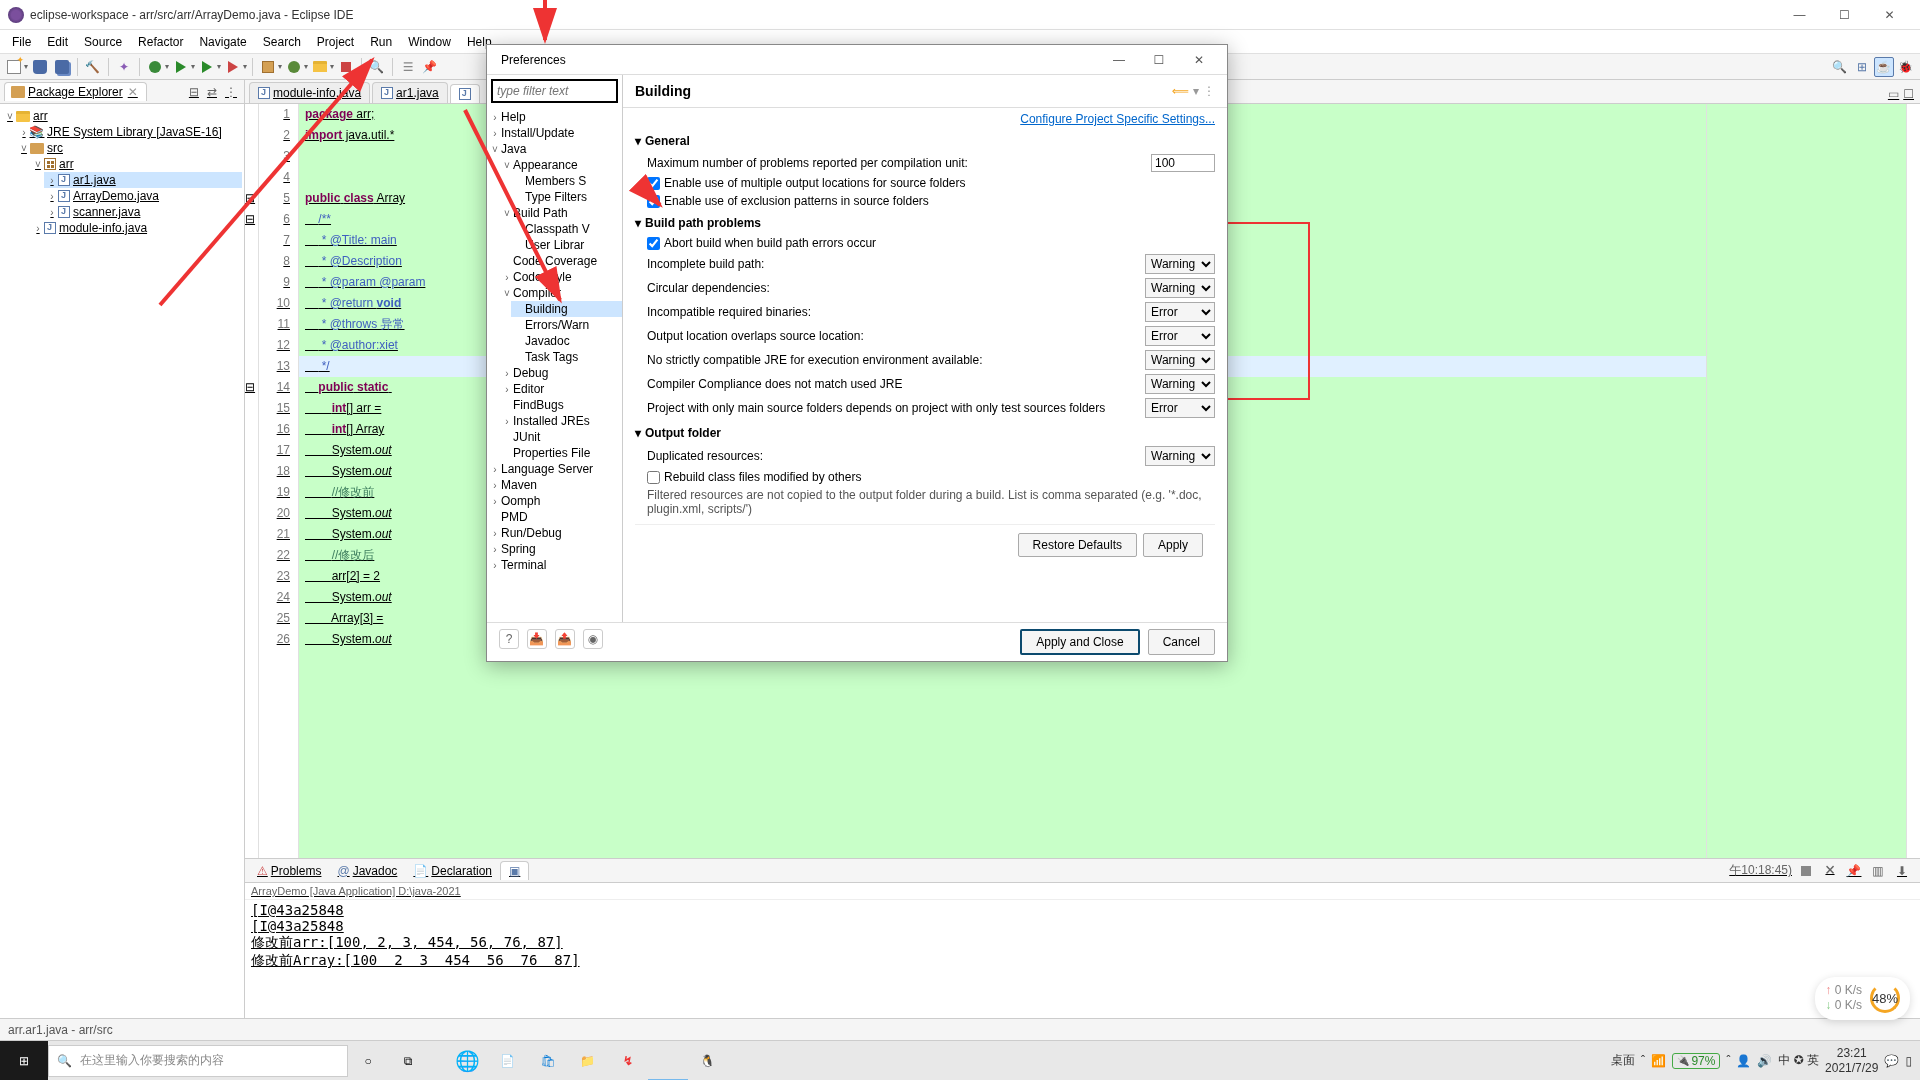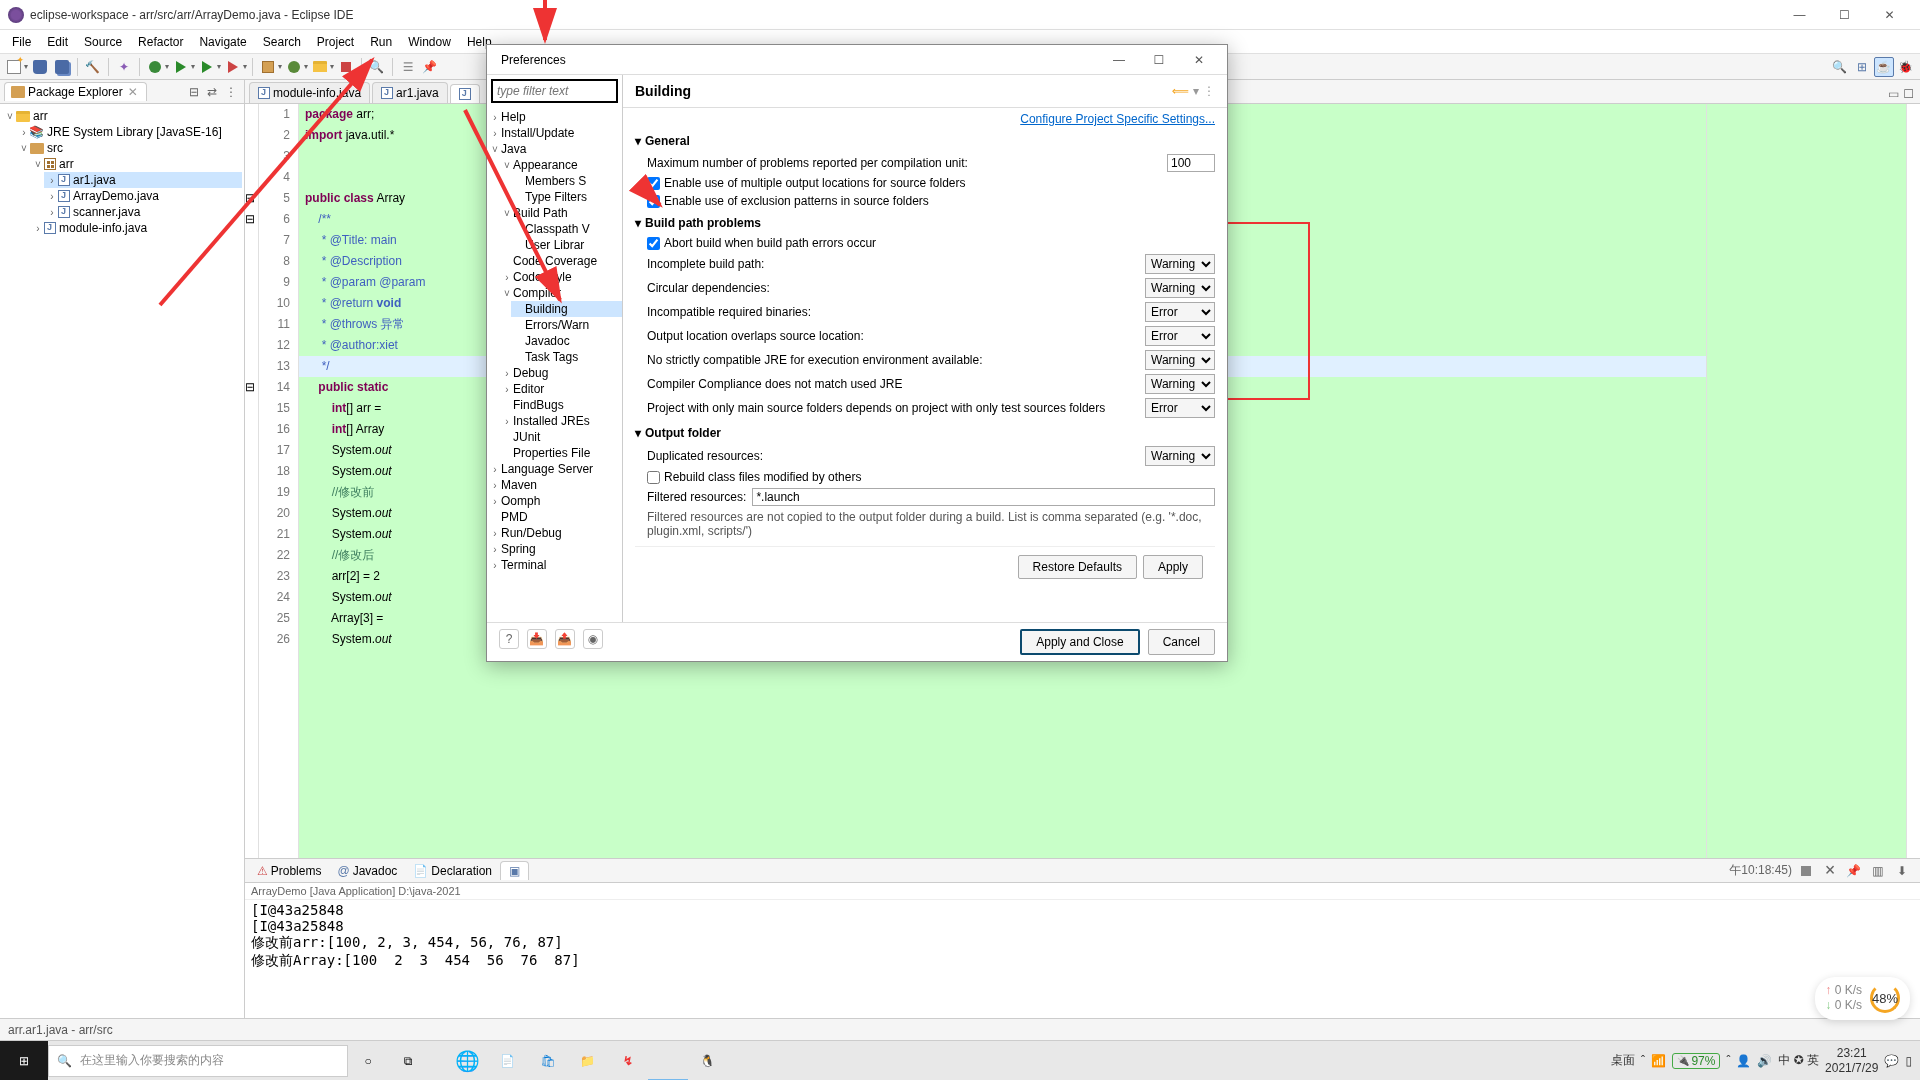--- a/index.html
+++ b/index.html
@@ -28,21 +28,21 @@
 .i-wand { color:#8a5cb5; }
 .i-run { width:0;height:0;border-left:10px solid #2a8a2a;border-top:6px solid transparent;border-bottom:6px solid transparent; }
 .i-debug { width:12px;height:12px;background:#3a8a3a;border-radius:50%;position:relative; }
 .i-ext { width:0;height:0;border-left:10px solid #c44;border-top:6px solid transparent;border-bottom:6px solid transparent; }
 .i-stop { width:10px;height:10px;background:#c44; }
 .i-pkg { width:12px;height:12px;background:#d4a054;border:1px solid #a07030; }
 .i-class { width:12px;height:12px;background:#5a8a3a;border-radius:50%; }
 .i-folder { width:14px;height:11px;background:#f5c344;border-radius:1px 1px 0 0;border-top:3px solid #e5b334; }
 
 
-.main { display: flex; height: calc(100% - 30px - 24px - 26px - 22px - 40px); background: #fff; }
+.main { display: flex; height: calc(100% - 30px - 24px - 26px - 22px - 40px); background: #fff; text-decoration: underline; }
 
 
 .pkg-explorer { width: 245px; border-right: 1px solid #ccc; background: #fff; display: flex; flex-direction: column; }
 .view-tabs { height: 24px; border-bottom: 1px solid #ccc; display: flex; align-items: center; padding: 0 4px; background: #f5f5f5; }
 .view-tab { padding: 2px 6px; background: #fff; border: 1px solid #ccc; border-bottom: none; border-radius: 4px 4px 0 0; display: flex; align-items: center; gap: 3px; }
 .view-tab-icon { width:14px;height:12px;background:#d4a054;border-radius:1px; }
 .view-tab-close { color:#999; cursor:pointer; padding:0 2px; }
 .view-tb { margin-left: auto; display: flex; gap: 2px; }
 .view-tb span { cursor:pointer; color:#666; padding:0 3px; }
 .tree { padding: 4px 2px; overflow: auto; flex: 1; }
@@ -118,21 +118,21 @@
 .dlg-head { padding: 8px 12px; border-bottom: 1px solid #ddd; display: flex; align-items: center; }
 .dlg-head h2 { font-size: 14px; font-weight: bold; flex: 1; }
 .dlg-head-icons { display: flex; gap: 4px; color: #999; }
 .dlg-link { text-align: right; padding: 4px 12px 0; }
 .dlg-link a { color: #0066cc; text-decoration: underline; cursor: pointer; }
 .dlg-scroll { flex: 1; padding: 4px 12px 8px; overflow: auto; }
 .sect { margin-bottom: 6px; }
 .sect-h { font-weight: bold; display: flex; align-items: center; gap: 4px; margin: 4px 0; cursor: pointer; }
 .sect-row { display: flex; align-items: center; padding: 2px 0 2px 12px; gap: 6px; }
 .sect-row label { flex: 1; }
-.sect-row input[type=text] { width: 48px; border: 1px solid #aaa; padding: 1px 3px; }
+.sect-row input[type=text] { width: 64px; border: 1px solid #aaa; padding: 1px 3px; }
 .sect-row select { width: 70px; border: 1px solid #aaa; padding: 1px; background: #f5f5f5; }
 .chk { display: flex; align-items: center; gap: 4px; padding: 2px 0 2px 12px; }
 .red-box { position: absolute; border: 2px solid #e33; pointer-events: none; }
 .dlg-btns { padding: 8px 12px; display: flex; justify-content: flex-end; gap: 6px; border-top: 1px solid #eee; }
 .dlg-btn { padding: 4px 14px; border: 1px solid #aaa; background: #f5f5f5; cursor: pointer; border-radius: 2px; }
 .dlg-btn.primary { border: 2px solid #0c4a6e; }
 .dlg-footer { padding: 6px 12px; border-top: 1px solid #ddd; display: flex; gap: 8px; }
 .dlg-footer-btn { width: 20px; height: 20px; border: 1px solid #ccc; border-radius: 3px; display: flex; align-items: center; justify-content: center; cursor: pointer; color: #666; }
 .dlg-right-btns { margin-left: auto; display: flex; gap: 8px; }
 
@@ -700,24 +700,20 @@
         <div class="sect">
           <div class="sect-h">▾ <span>Output folder</span></div>
           <div class="sect-row">
             <label>Duplicated resources:</label>
             <select><option>Warning</option></select>
           </div>
           <div class="chk">
               <input type="checkbox" style="">
               <span>Rebuild class files modified by others</span>
             </div>
-          <div class="sect-row">
-            <label style="flex:0 0 auto;">Filtered resources:</label>
-            <input type="text" style="flex: 1 1 0%; width: auto;" value="*.launch">
-          </div>
           <div style="padding:2px 0 2px 12px;color:#555;">Filtered resources are not copied to the output folder during a build. List is comma separated (e.g. '*.doc, plugin.xml, scripts/')</div>
         </div>
         <div class="dlg-btns">
           <button class="dlg-btn">Restore Defaults</button>
           <button class="dlg-btn">Apply</button>
         </div>
       </div>
     </div>
   </div>
   <div class="dlg-footer">

